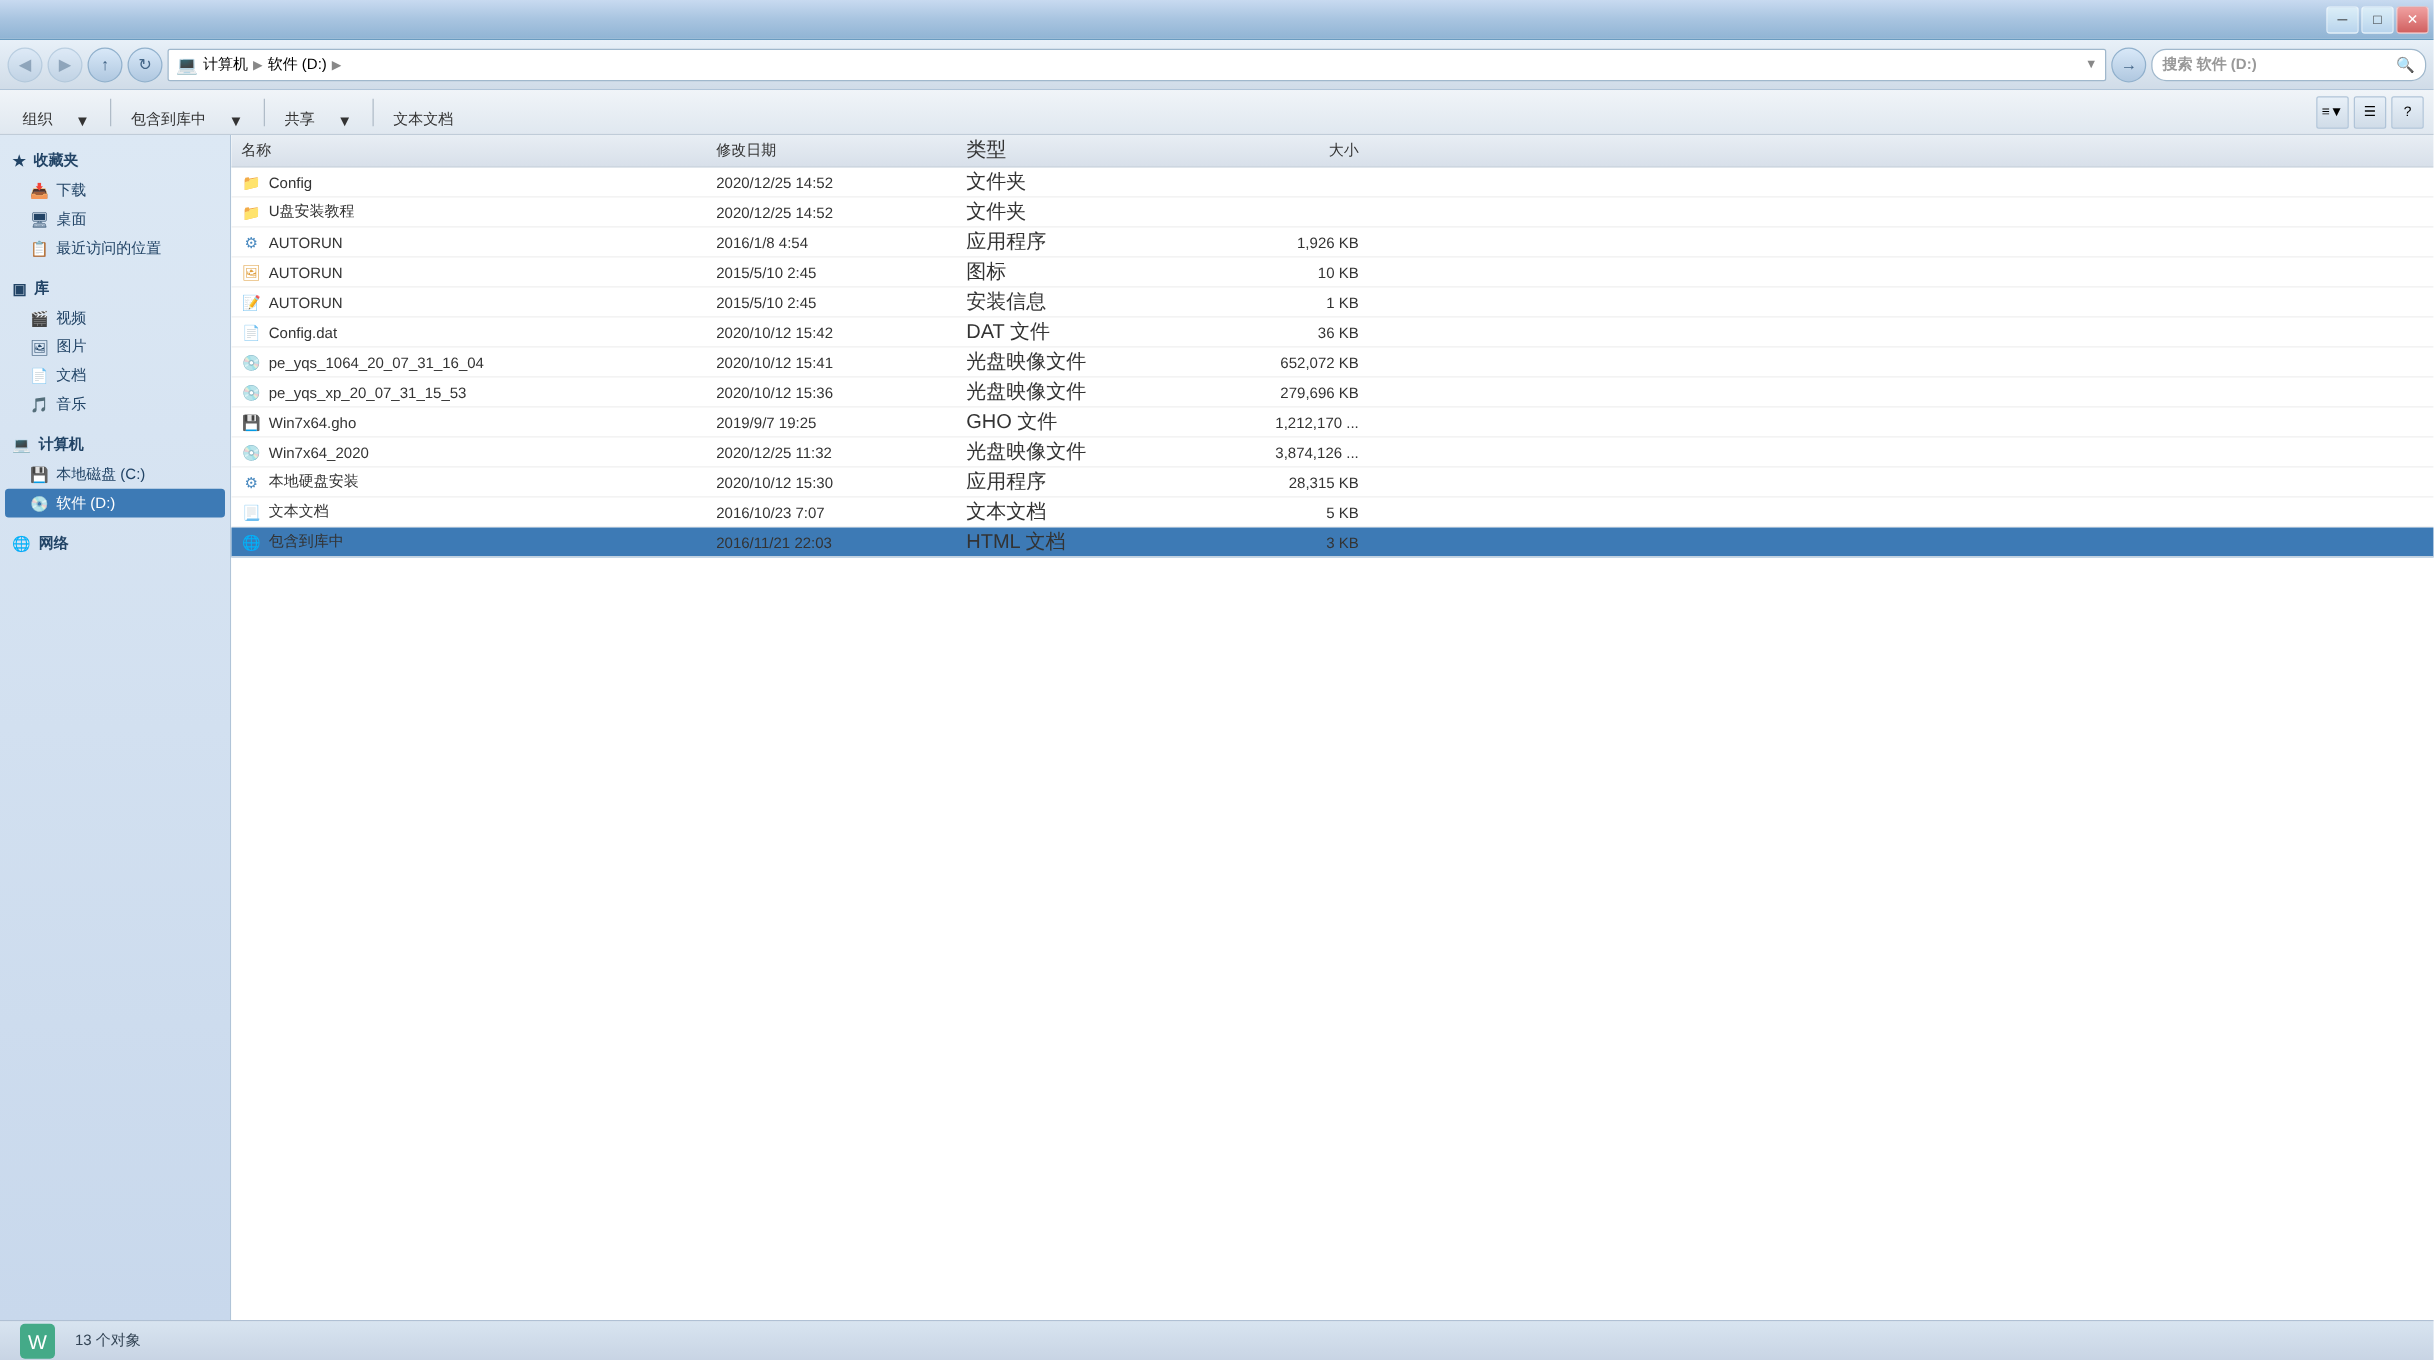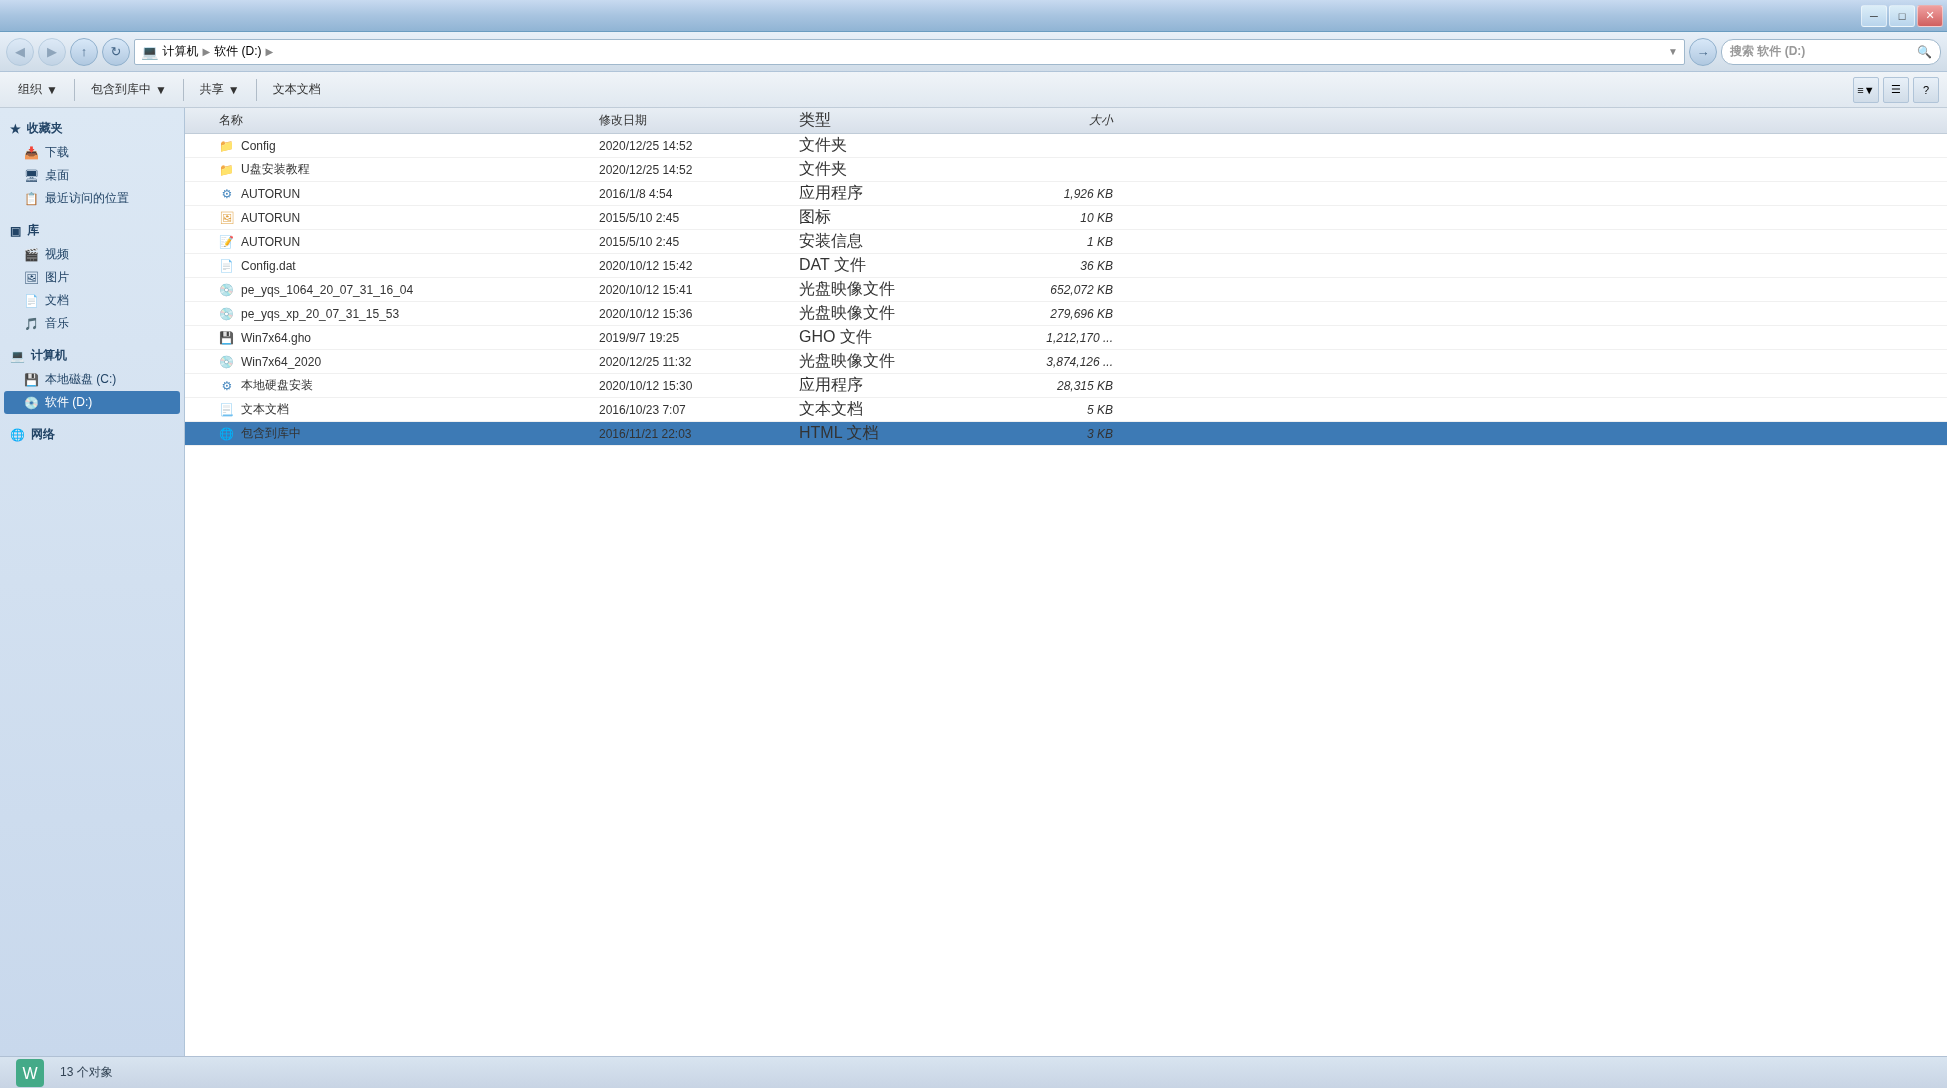--- a/index.html
+++ b/index.html
@@ -108,22 +108,22 @@
       border-bottom: 1px solid #c0ccd8;
     }
     .toolbar-btn {
       height: 28px;
       padding: 0 10px;
       background: transparent;
       border: none;
       border-radius: 3px;
       cursor: pointer;
       display: flex;
-      align-items: center;
-      gap: 4px;
+      align-items: flex-end;
+      gap: 18px;
       font-size: 12px;
       color: #333;
     }
     .toolbar-sep { width: 1px; height: 22px; background: #b0bcc8; margin: 0 4px; }
 
     
     .main-layout {
       display: flex;
       height: calc(1088px - 32px - 40px - 36px - 32px);
       background: #fff;
@@ -169,24 +169,24 @@
     .file-list-header {
       display: flex;
       background: linear-gradient(to bottom, #e8eef4, #d8e0ea);
       border-bottom: 1px solid #c0ccd8;
       height: 26px;
       align-items: center;
       position: sticky;
       top: 0;
       z-index: 10;
     }
-    .col-name { width: 380px; padding: 0 8px; font-size: 12px; color: #333; cursor: pointer; margin-left: 26px; }
+    .col-name { width: 380px; padding: 0 8px; font-size: 12px; color: #333; cursor: pointer; }
     .col-date { width: 200px; padding: 0 8px; font-size: 12px; color: #333; }
     .col-type { width: 180px; padding: 0 8px; font-size: 16px; color: #333; }
-    .col-size { width: 150px; padding: 0 8px; font-size: 12px; color: #333; text-align: right; font-style: italic; }
+    .col-size { width: 150px; padding: 0 8px; font-size: 12px; color: #333; text-align: right; }
 
     .file-row {
       display: flex;
       align-items: center;
       height: 24px;
       border-bottom: 1px solid #f0f0f0;
     }
     .file-row.selected { background: #3d7ab5; color: #fff; }
     .file-row .col-name {
       display: flex;

